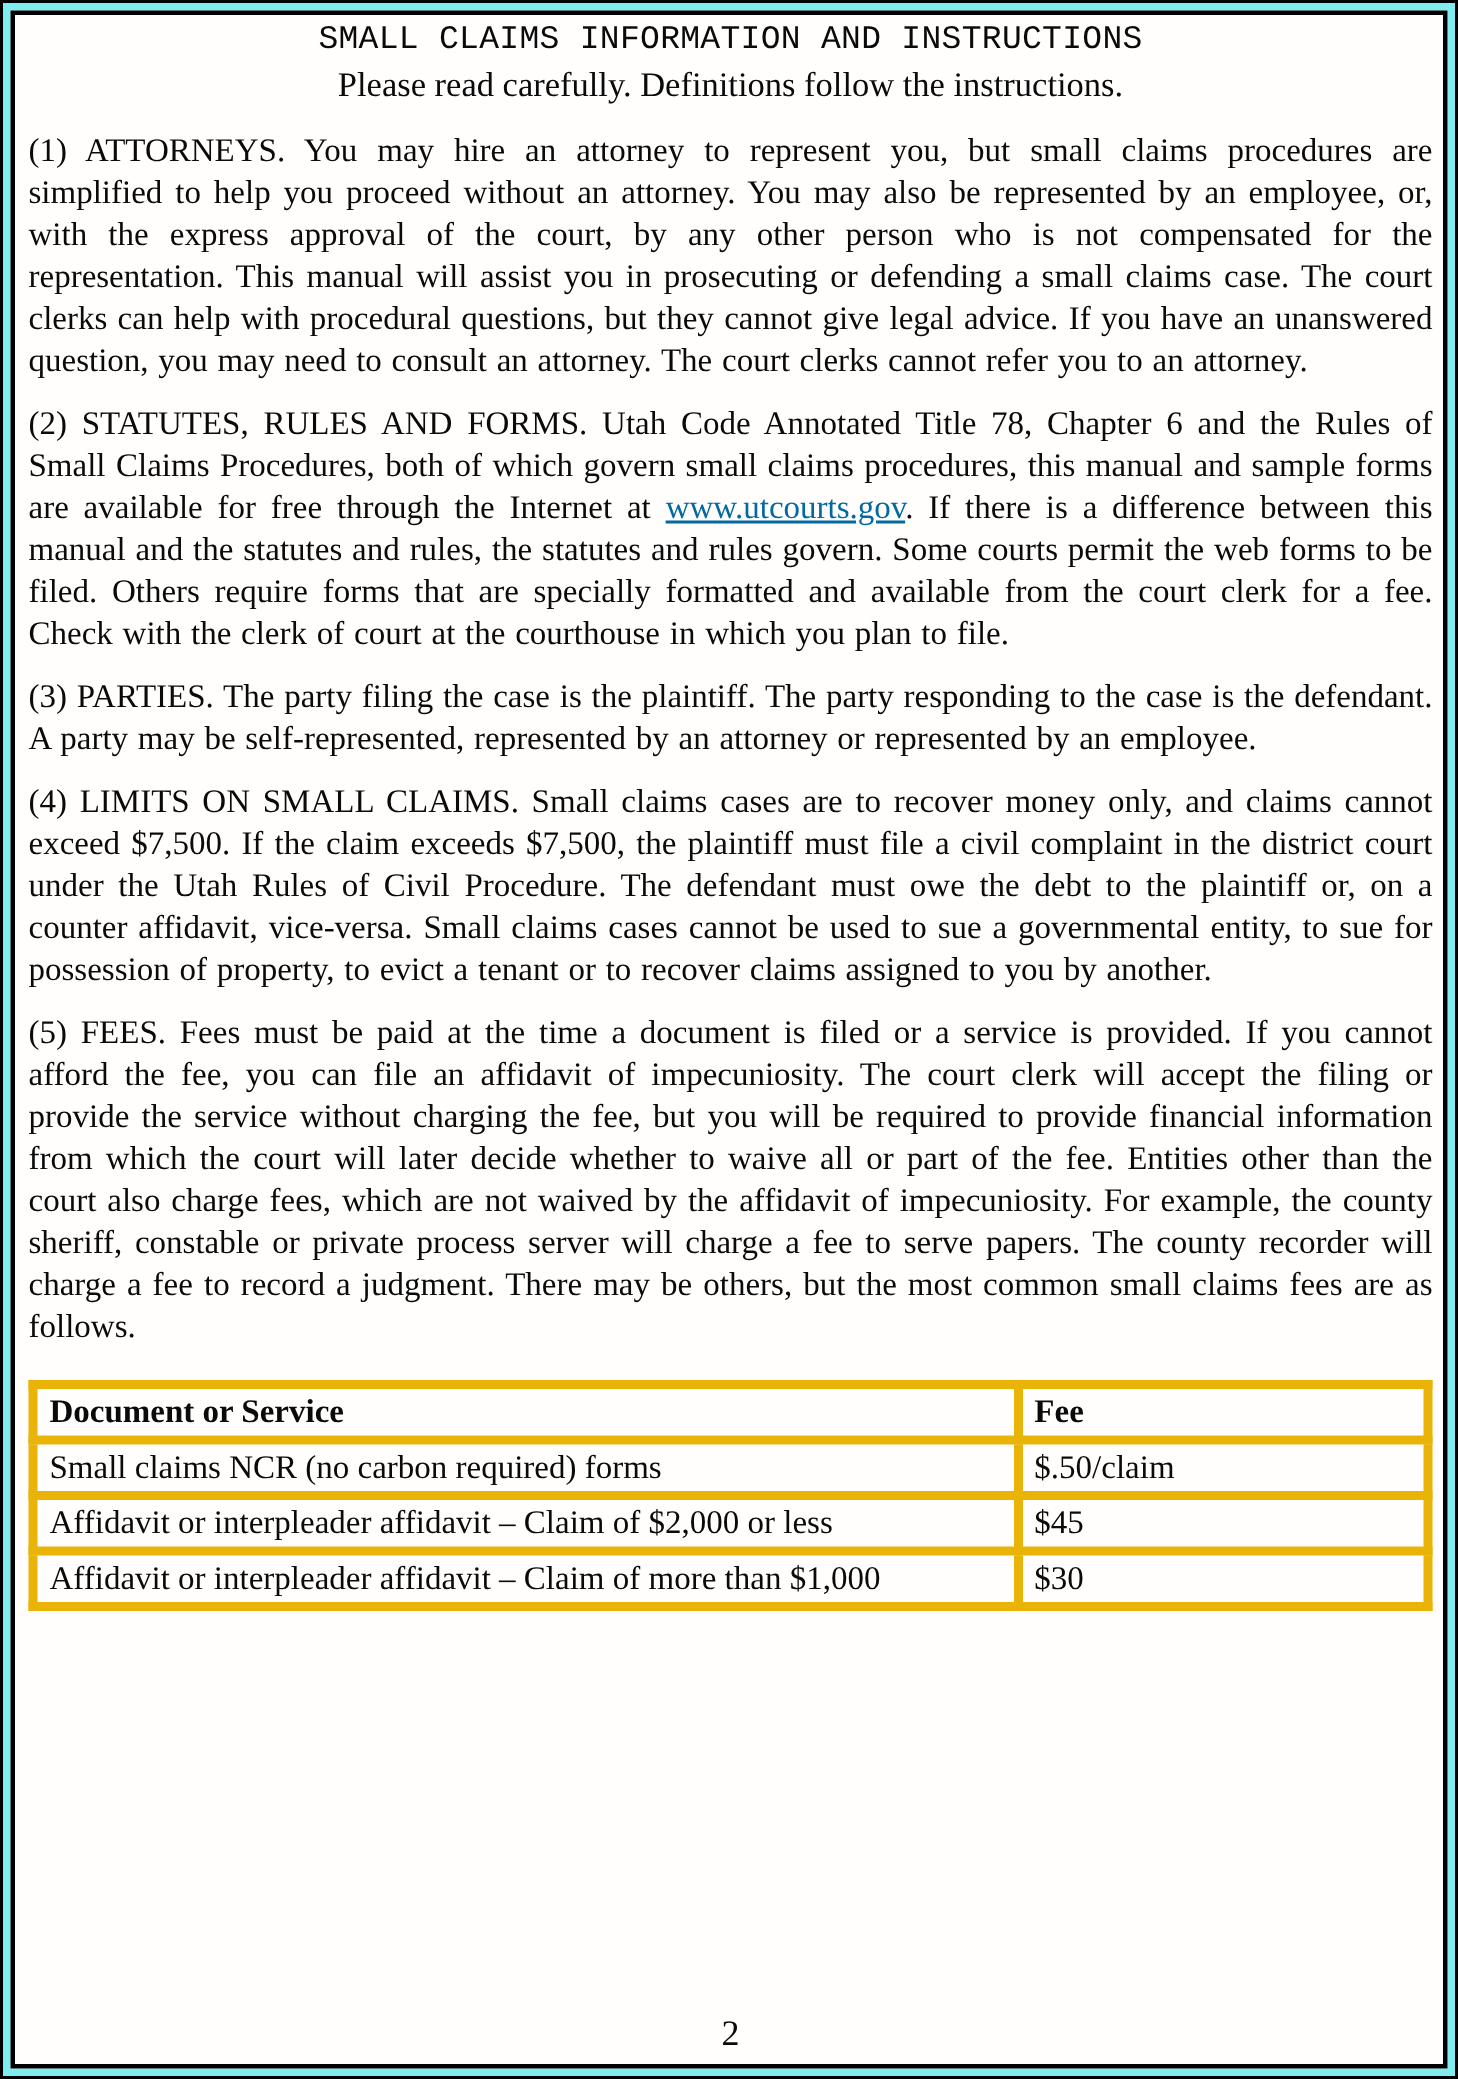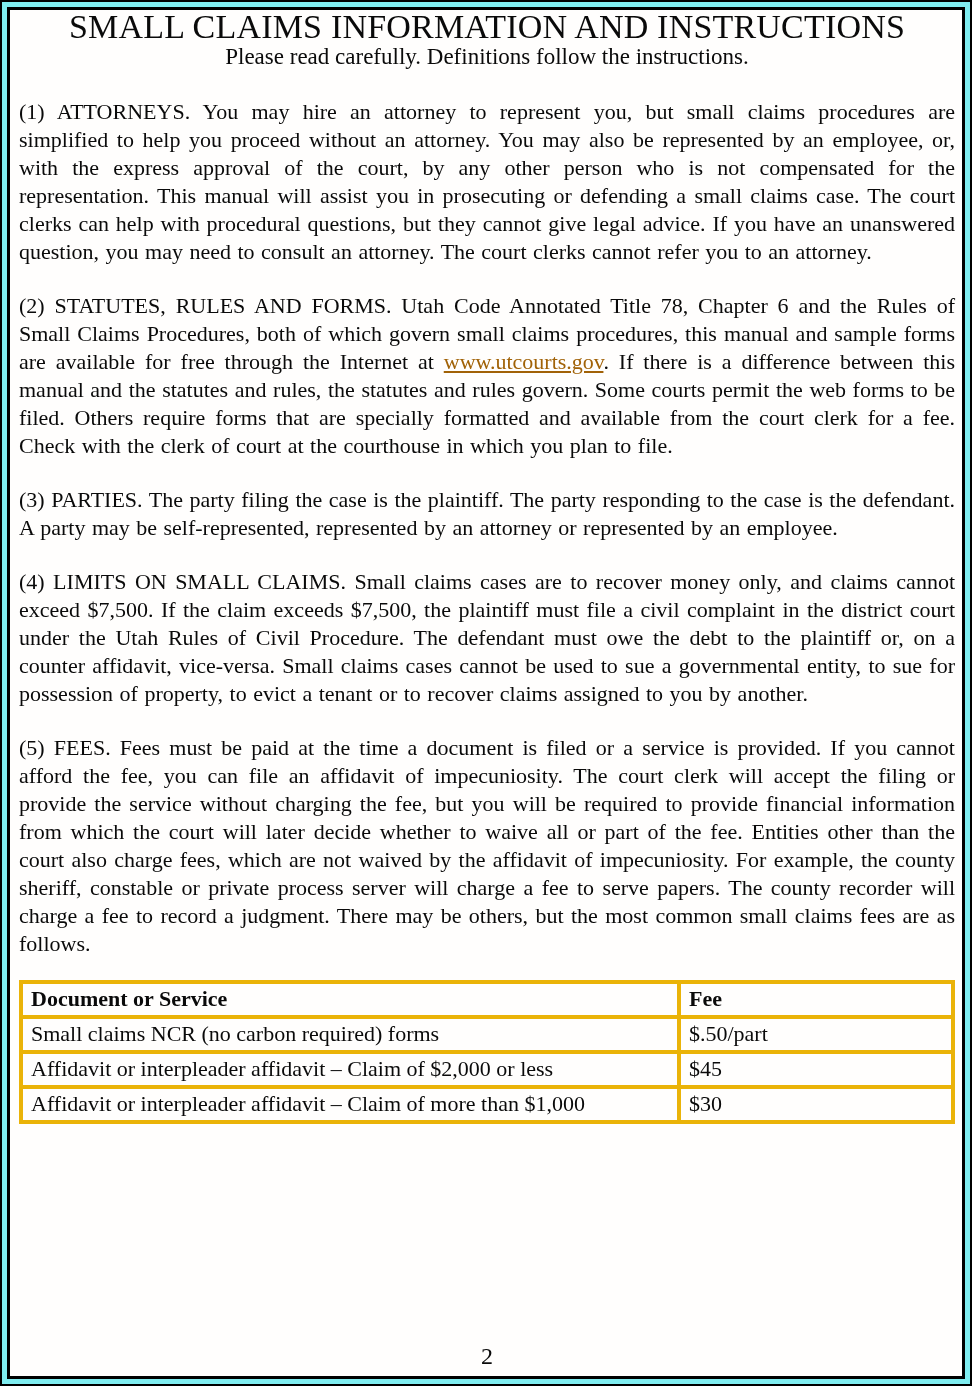--- a/index.html
+++ b/index.html
@@ -21,47 +21,47 @@
     border: 3px solid #000;
     padding: 2px 7px 4px 9px;
     display: flex;
     flex-direction: column;
     overflow: hidden;
     font-family: "Liberation Serif", "DejaVu Serif", serif;
     color: #0a0a0a;
   }
 
   .doc-header { text-align: center; line-height: 30px; }
-  .doc-title { font-size: 34px; letter-spacing: 0.2px; }
+  .doc-title { font-size: 22px; letter-spacing: 0.2px; font-family: Liberation Mono, monospace; }
   .doc-subtitle { font-size: 23px; }
 
   .para {
     font-size: 22px;
     line-height: 28px;
     text-align: justify;
-    margin-top: 26px;
+    margin-top: 14px;
     word-spacing: 1px;
   }
 
   a.doc-link {
-    color: #a16207;
+    color: #0369a1;
     text-decoration: underline;
     cursor: pointer;
   }
 
   table.fee-table {
     margin-top: 22px;
     width: 100%;
     border-collapse: collapse;
     font-size: 22px;
     line-height: 27px;
   }
   table.fee-table th,
   table.fee-table td {
-    border: 4px solid #eab308;
+    border: 6px solid #eab308;
     padding: 1px 8px 3px 8px;
     vertical-align: top;
     text-align: left;
   }
   table.fee-table th { font-weight: bold; }
   col.c-service { width: 70.6%; }
   col.c-fee { width: 29.4%; }
 
   .page-footer {
     margin-top: auto;
@@ -109,21 +109,21 @@
         </colgroup>
       <thead>
         <tr>
           <th>Document or Service</th>
           <th>Fee</th>
         </tr>
       </thead>
       <tbody>
         <tr>
           <td>Small claims NCR (no carbon required) forms</td>
-          <td>$.50/part</td>
+          <td>$.50/claim</td>
         </tr>
         <tr>
           <td>Affidavit or interpleader affidavit – Claim of $2,000 or less</td>
           <td>$45</td>
         </tr>
         <tr>
           <td>Affidavit or interpleader affidavit – Claim of more than $1,000</td>
           <td>$30</td>
         </tr>
       </tbody>

